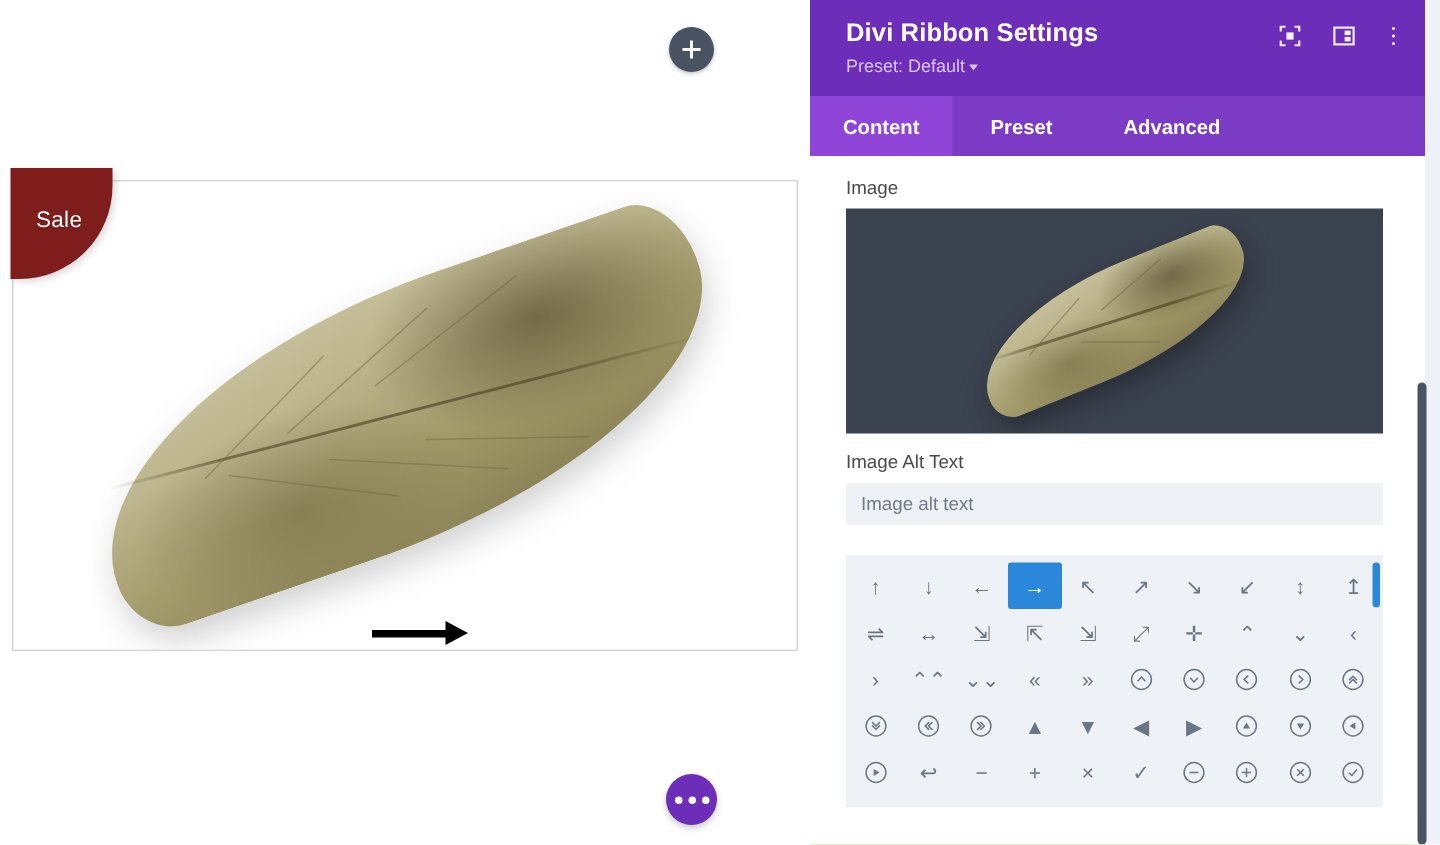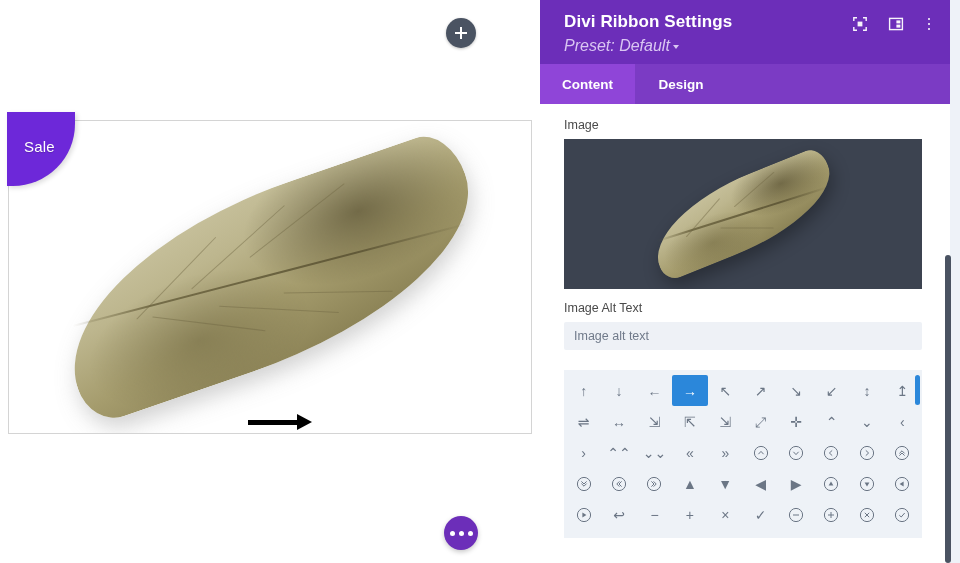--- a/index.html
+++ b/index.html
@@ -76,21 +76,21 @@
     position: absolute; right: 0; top: 0;
     width: 0; height: 0;
     border-top: 8.5px solid transparent;
     border-bottom: 8.5px solid transparent;
     border-left: 15px solid #000;
   }
 
   .sale-ribbon {
     position: absolute; left: 7px; top: 112px;
     width: 68px; height: 74px;
-    background: #6d28d9;
+    background: #7f1d1d;
     border-bottom-right-radius: 62px;
     display: flex; align-items: flex-start; justify-content: flex-start;
     box-shadow: 2px 2px 5px rgba(0,0,0,.14);
   }
   .sale-ribbon span {
     color: #ffffff; font-size: 15px; padding: 26px 0 0 17px;
     letter-spacing: .2px; text-shadow: 0 1px 1px rgba(0,0,0,.18);
   }
 
   .more-btn {
@@ -117,21 +117,21 @@
   }
 
   .panel-header {
     height: 64px; background: #6c2eb9; padding: 12px 16px 0 24px;
     position: relative;
   }
   .panel-title {
     color: #ffffff; font-size: 17px; font-weight: bold; letter-spacing: .1px;
   }
   .panel-preset {
-    color: #d9c6f2; font-size: 16px; margin-top: 5px; font-style: italic;
+    color: #d9c6f2; font-size: 12px; margin-top: 5px;
   }
   .panel-preset .caret {
     display: inline-block; margin-left: 3px;
     border-left: 3.5px solid transparent; border-right: 3.5px solid transparent;
     border-top: 4px solid #d9c6f2; vertical-align: middle;
   }
   .header-icons {
     position: absolute; right: 16px; top: 16px;
     display: flex; align-items: center; gap: 20px;
   }
@@ -262,21 +262,22 @@
         <span class="hdots">
           <i></i>
           <i></i>
           <i></i>
         </span>
       </div>
     </div>
 
     <div class="tabs">
       <div class="tab active">Content</div>
-      <div class="tab">Design</div>
+      <div class="tab">Preset</div>
+      <div class="tab">Advanced</div>
     </div>
 
     <div class="panel-body">
 
       <div class="field-label">Image</div>
       <div class="image-preview">
         <div class="preview-leaf">
           <div class="leaf-body"></div>
           <div class="leaf-midrib"></div>
           <div class="vein v1"></div>

